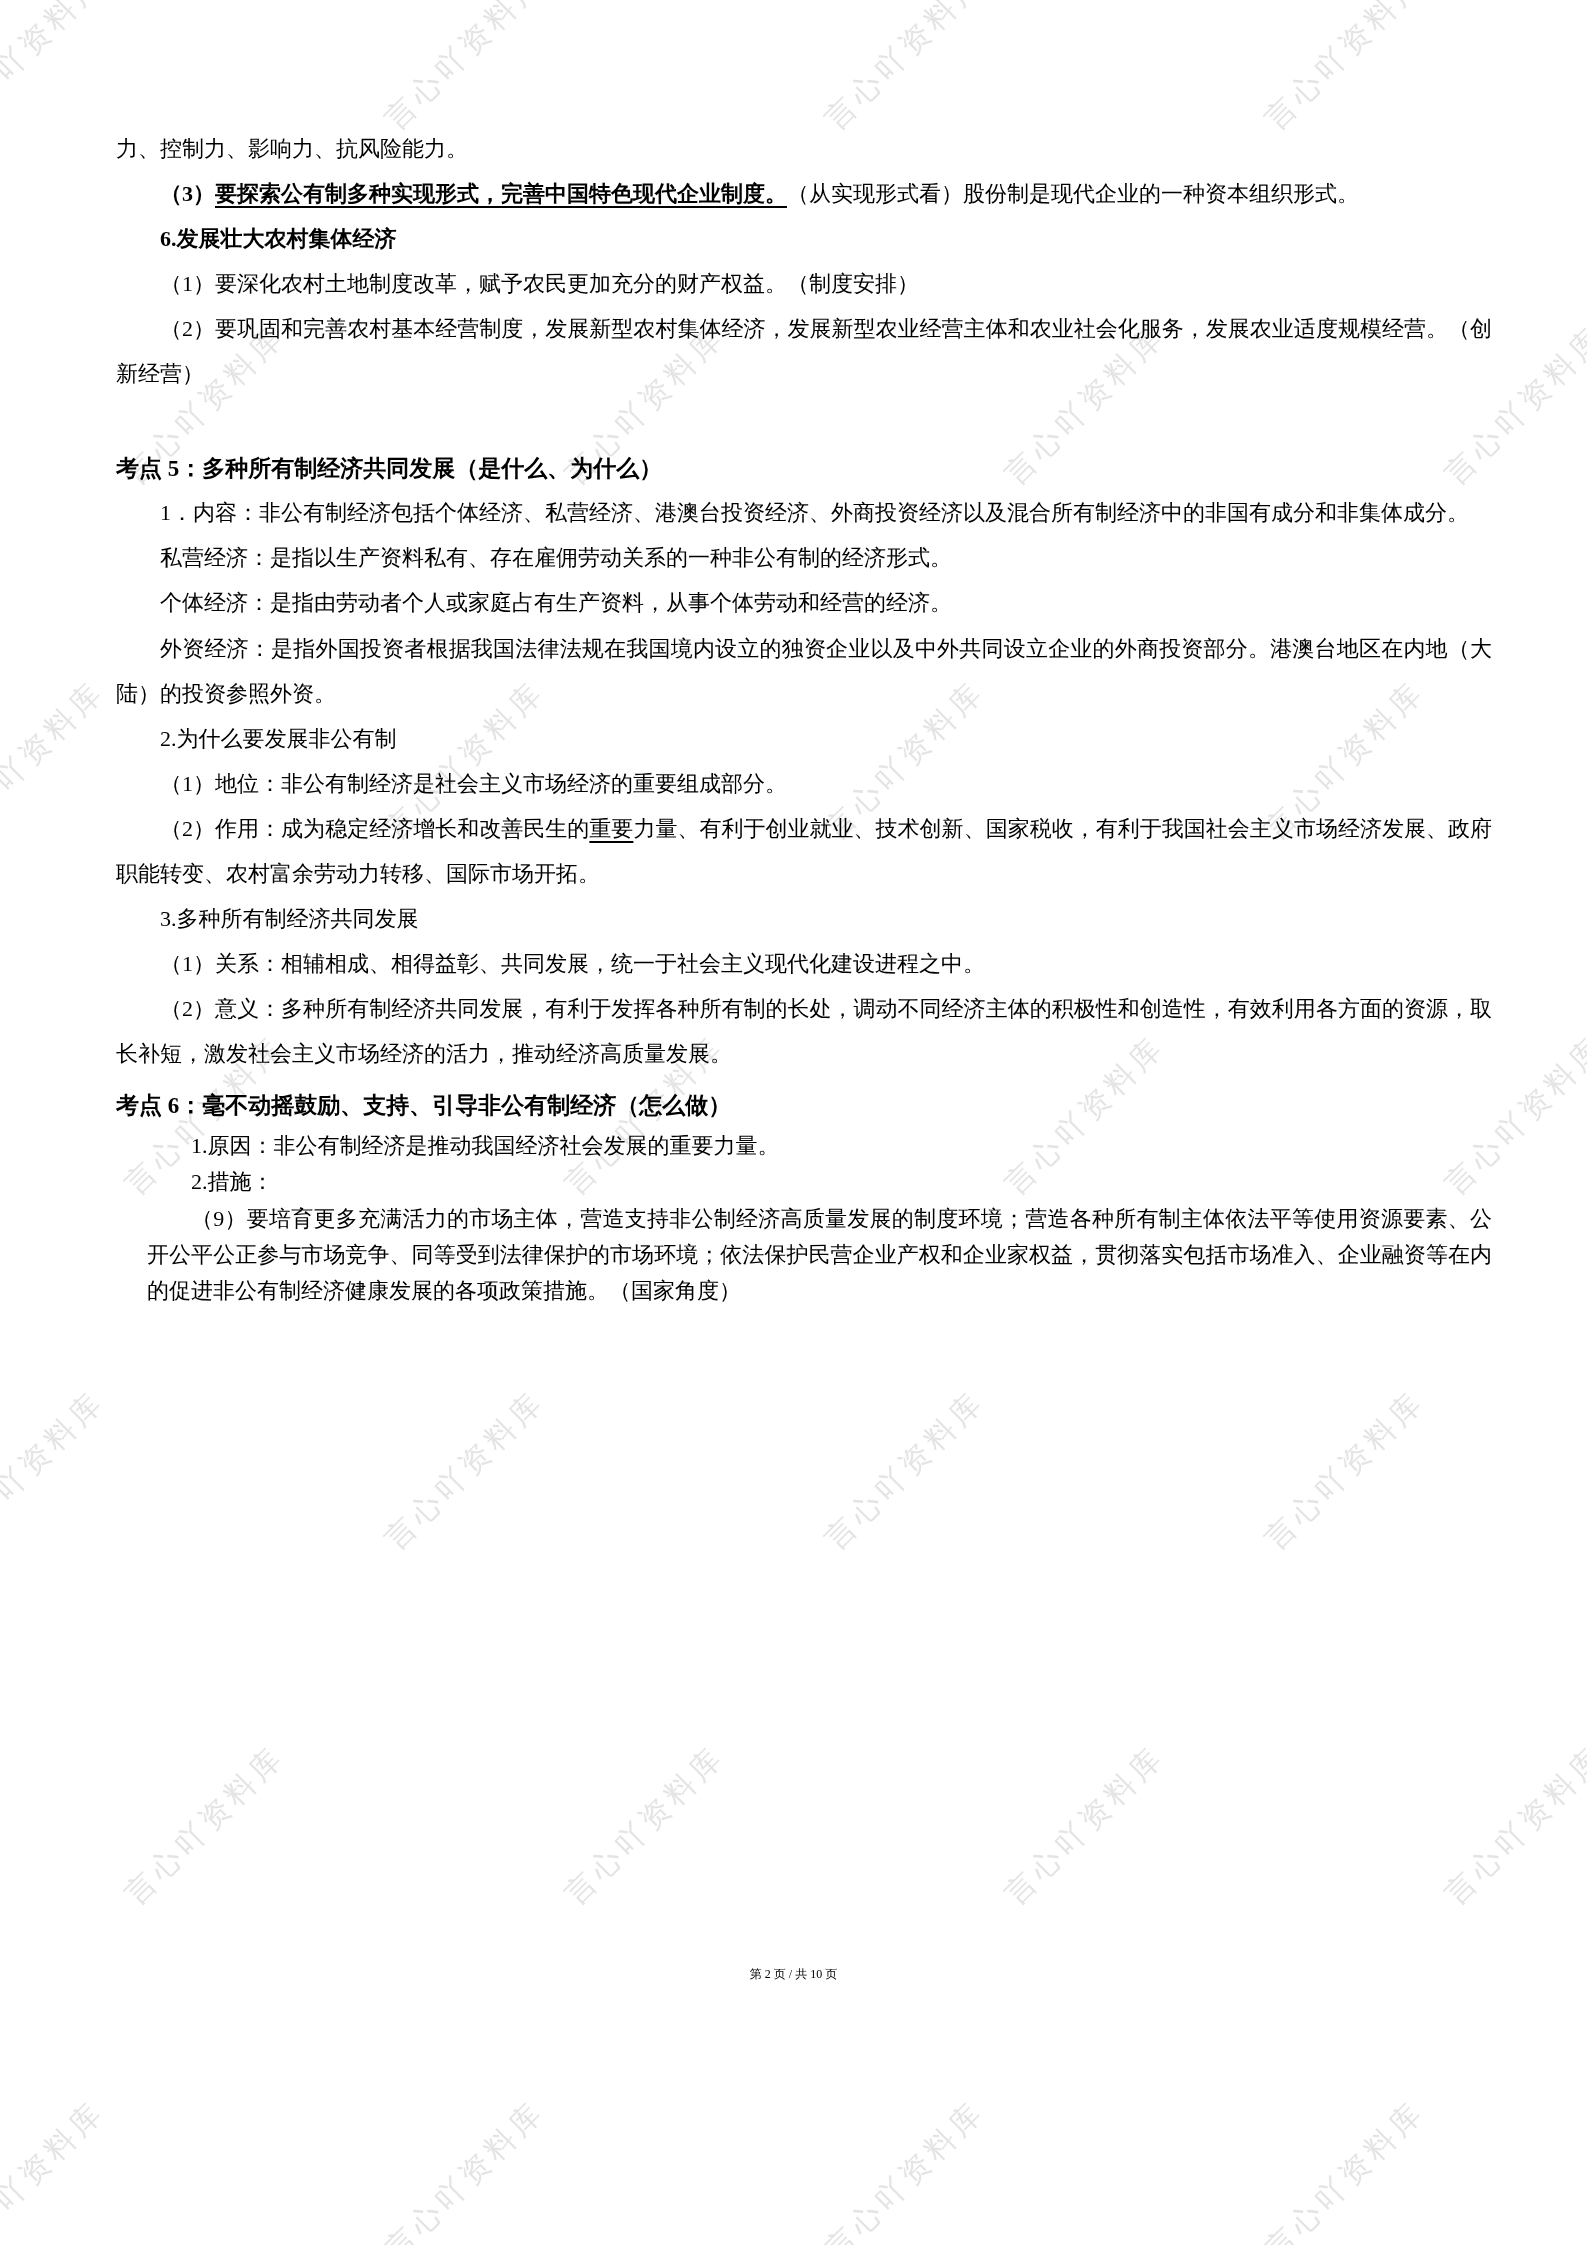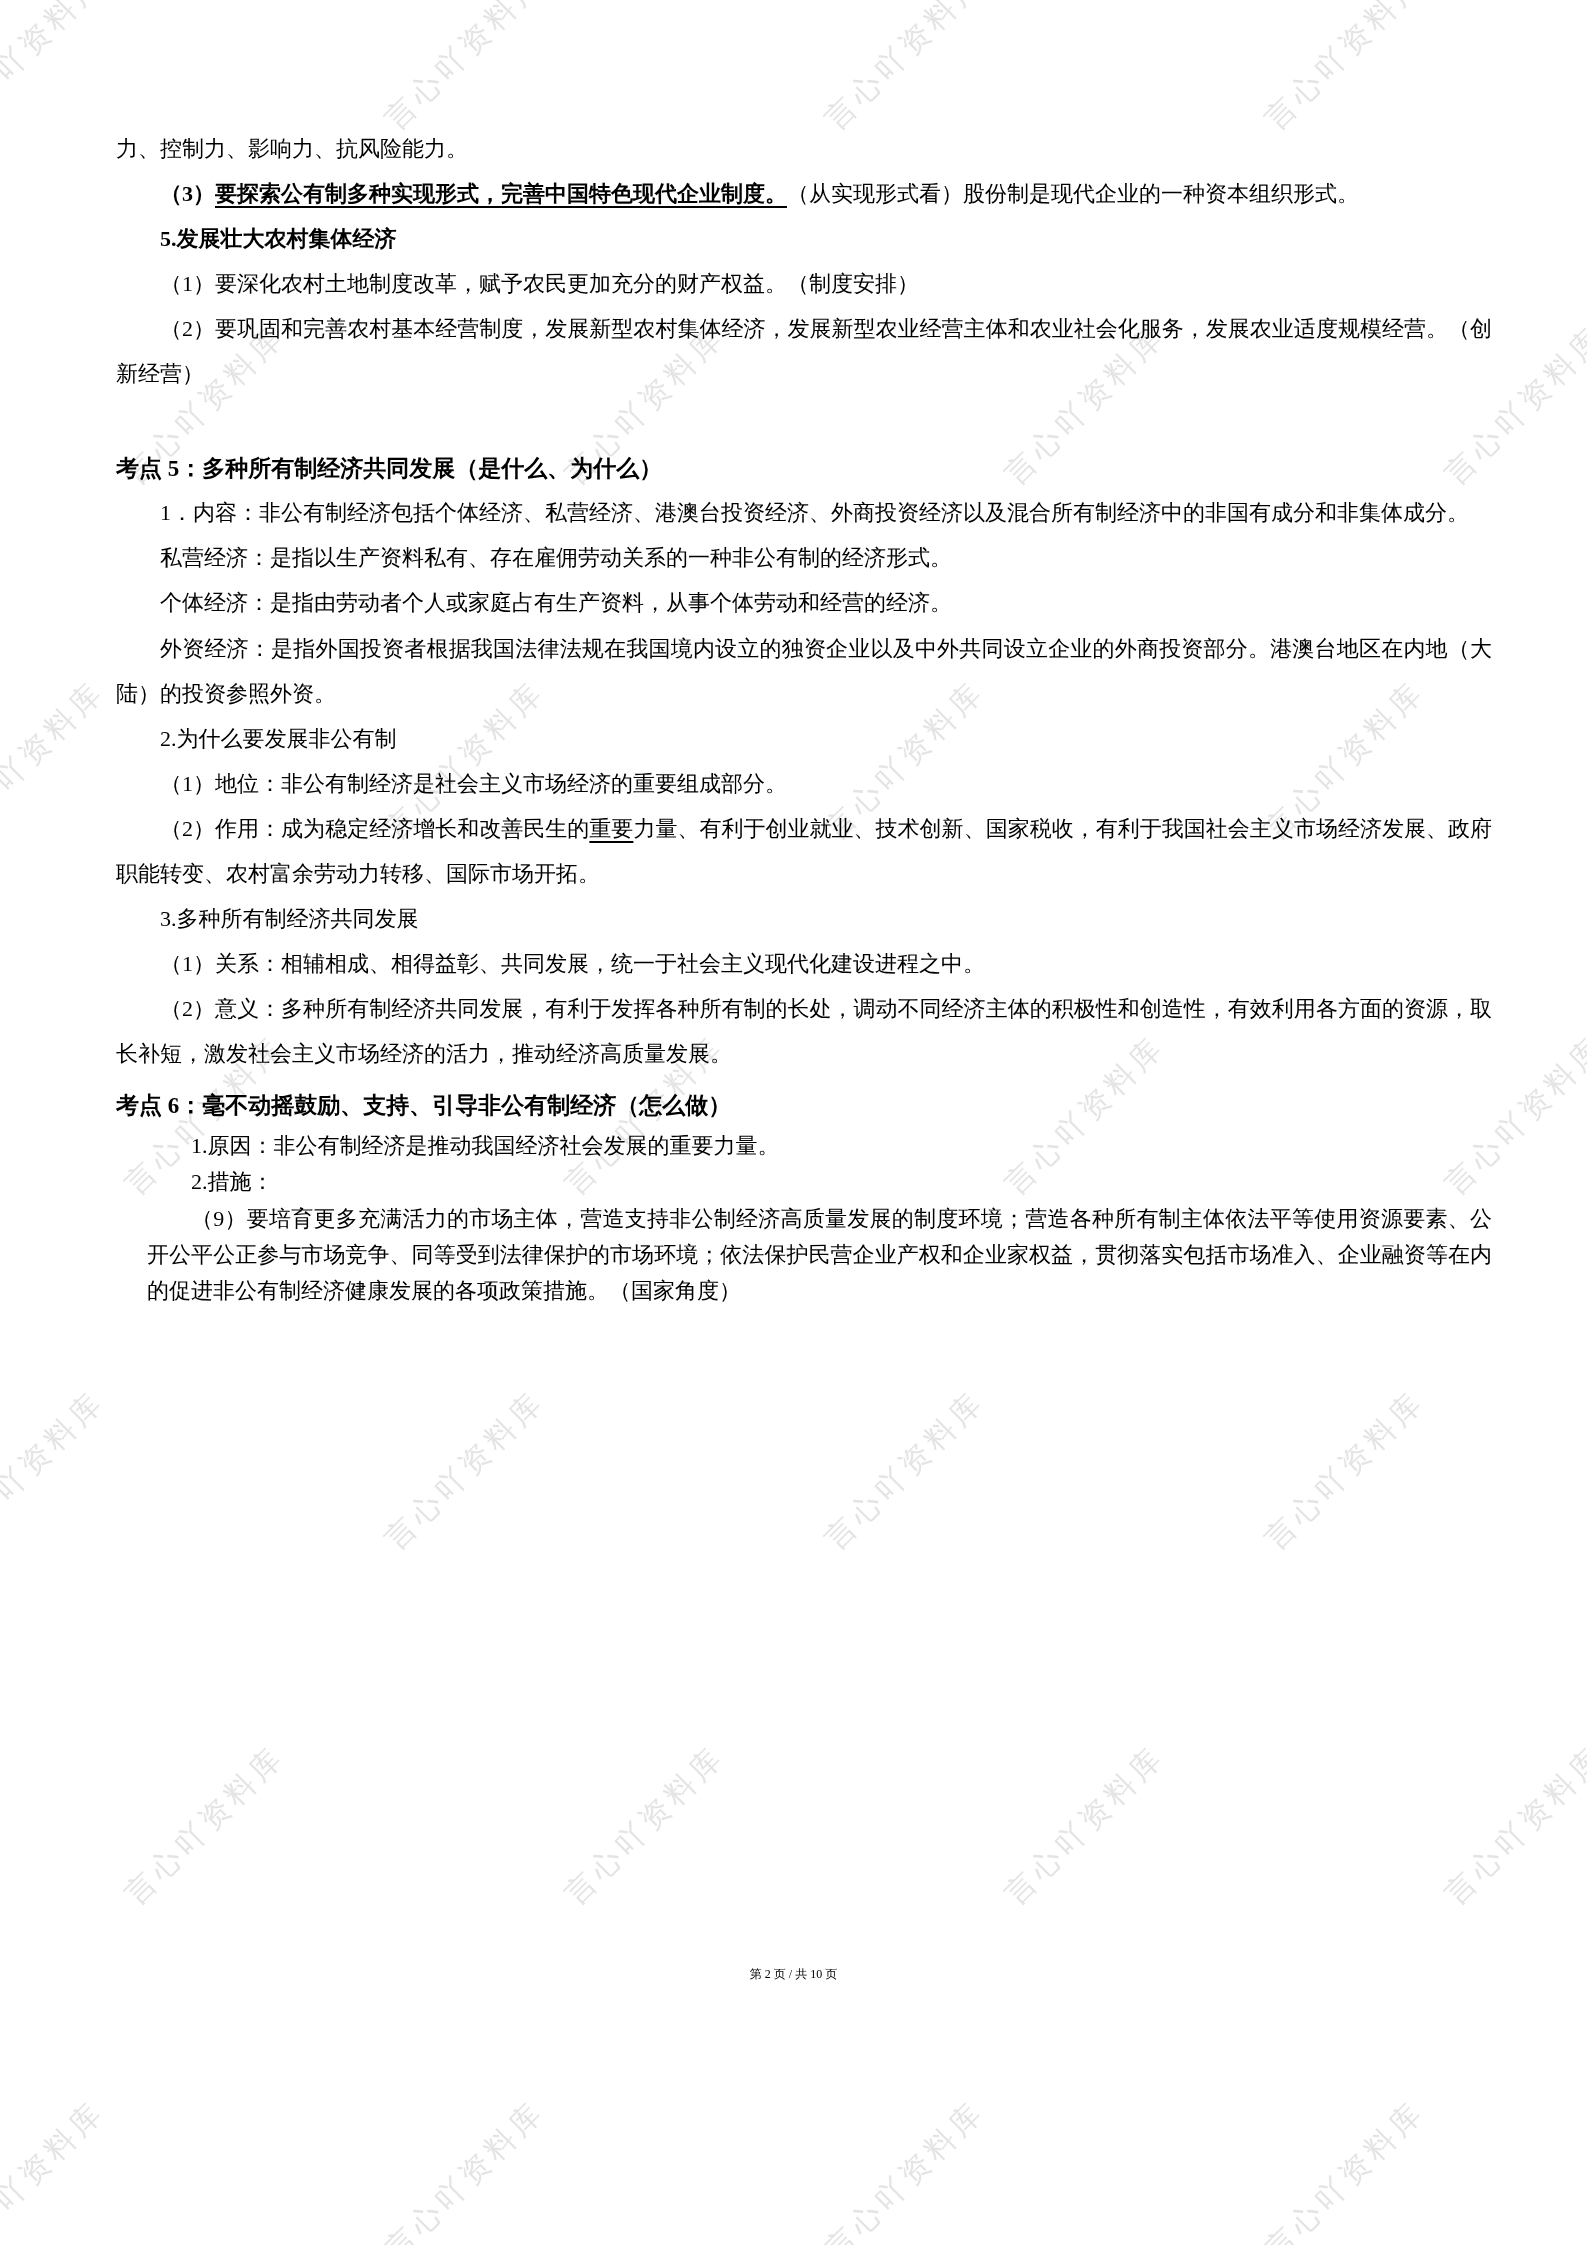--- a/index.html
+++ b/index.html
@@ -88,21 +88,21 @@
       <div class="watermark" style="left: 800px; top: 2160px;">言心吖资料库</div>
       <div class="watermark" style="left: 1240px; top: 2160px;">言心吖资料库</div>
     </div>
 
   <div class="content">
 
     <p class="para no-indent">力、控制力、影响力、抗风险能力。</p>
 
     <p class="para"><span class="bold">（3）</span><span class="bold u">要探索公有制多种实现形式，完善中国特色现代企业制度。</span><span>（从实现形式看）股份制是现代企业的一种资本组织形式。</span></p>
 
-    <p class="para bold">5.发展壮大农村集体经济</p>
+    <p class="para bold">6.发展壮大农村集体经济</p>
 
     <p class="para">（1）要深化农村土地制度改革，赋予农民更加充分的财产权益。（制度安排）</p>
 
     <p class="para">（2）要巩固和完善农村基本经营制度，发展新型农村集体经济，发展新型农业经营主体和农业社会化服务，发展农业适度规模经营。（创新经营）</p>
 
     <h2 class="kp-title kp5-title">考点 5：多种所有制经济共同发展（是什么、为什么）</h2>
 
     <p class="para">1．内容：非公有制经济包括个体经济、私营经济、港澳台投资经济、外商投资经济以及混合所有制经济中的非国有成分和非集体成分。</p>
 
     <p class="para">私营经济：是指以生产资料私有、存在雇佣劳动关系的一种非公有制的经济形式。</p>

